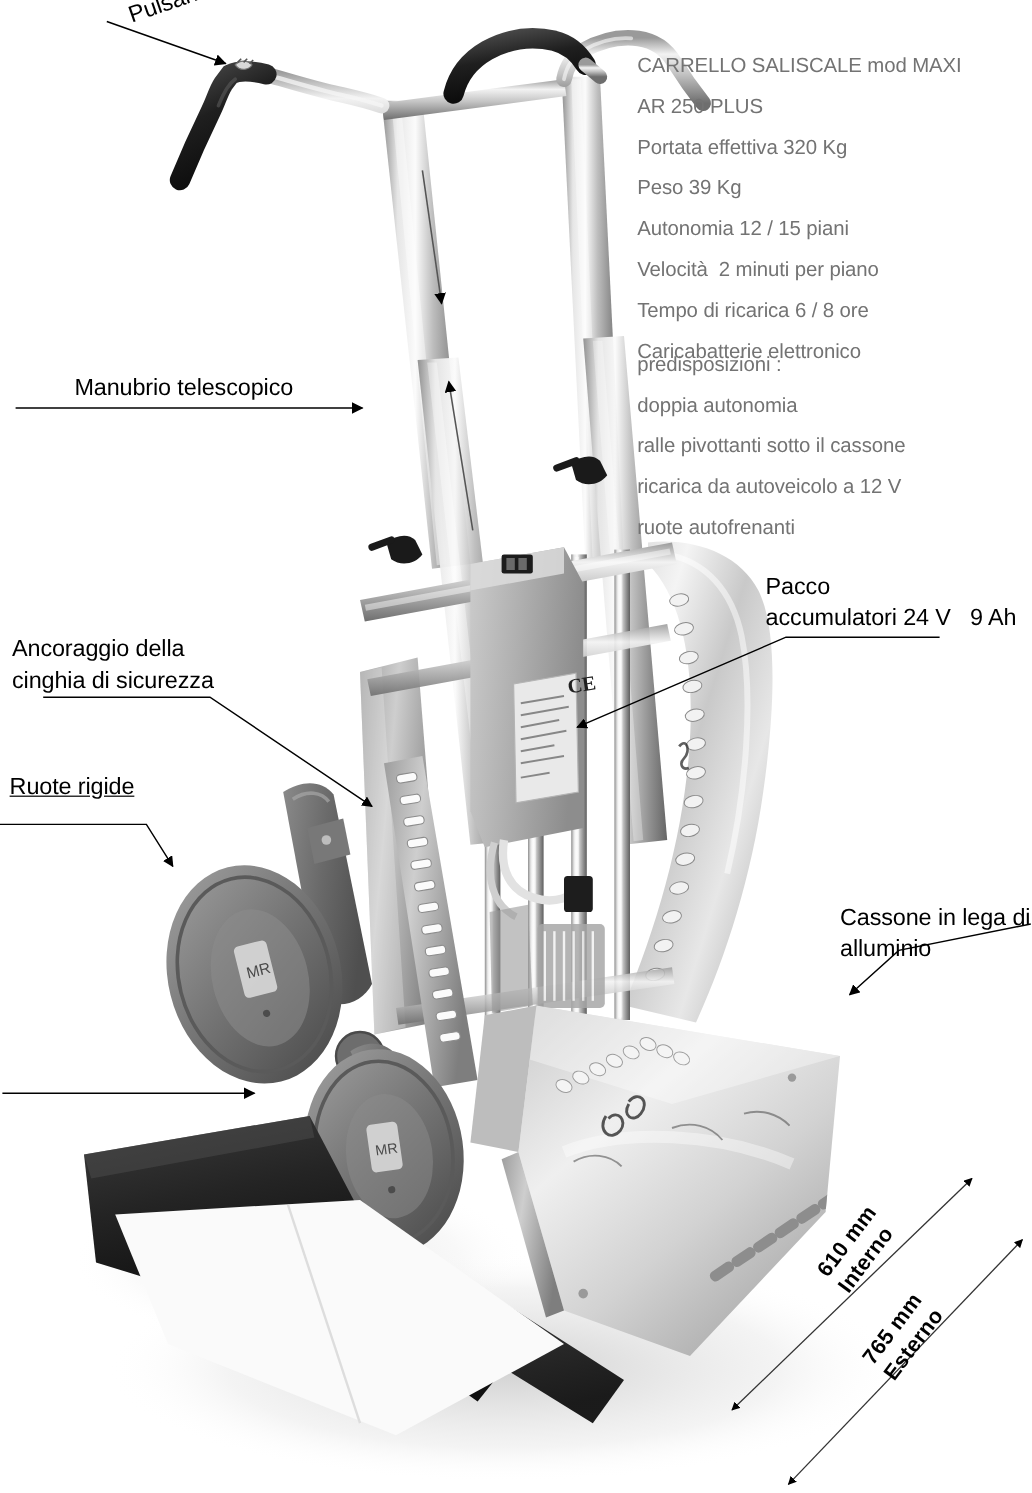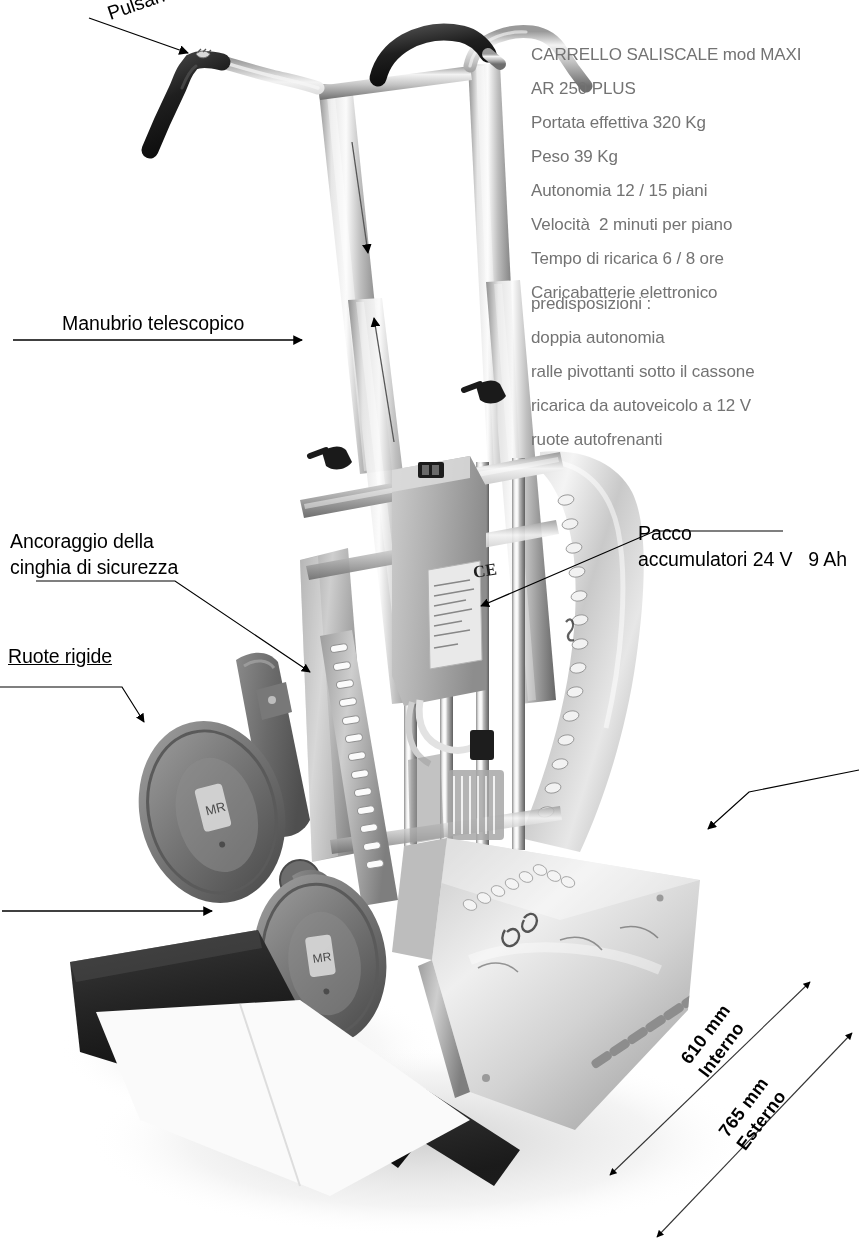--- a/index.html
+++ b/index.html
@@ -47,21 +47,21 @@
   }
   #lbl-pulsante {
     left: 104px; top: 2px;
     transform: rotate(-19deg);
     transform-origin: left top;
   }
   #lbl-manubrio   { left: 62px;  top: 311px; }
   #lbl-ancoraggio { left: 10px;  top: 529px; }
   #lbl-ruote      { left: 8px;   top: 644px; text-decoration: underline; }
   #lbl-gruppo     { left: 5px;   top: 849px; }
-  #lbl-pacco      { left: 638px; top: 477px; margin-top: 44px; }
+  #lbl-pacco      { left: 638px; top: 477px; }
   #lbl-cassone    { left: 700px; top: 753px; }
 
   .dim-label {
     position: absolute;
     font-size: 18px;
     line-height: 22px;
     font-weight: bold;
     color: #000;
     white-space: pre;
     letter-spacing: 0.3px;
@@ -432,20 +432,22 @@
 
   <div class="callout" id="lbl-ancoraggio">Ancoraggio della
 cinghia di sicurezza</div>
 
   <div class="callout" id="lbl-ruote">Ruote rigide</div>
 
 
   <div class="callout" id="lbl-pacco">Pacco
 accumulatori 24 V   9 Ah</div>
 
+  <div class="callout" id="lbl-cassone">Cassone in lega di
+alluminio</div>
 
   <div class="dim-label" id="dim-interno">610 mm
 Interno</div>
 
   <div class="dim-label" id="dim-esterno">765 mm
 Esterno</div>
 
 </div>
 
 </body></html>

